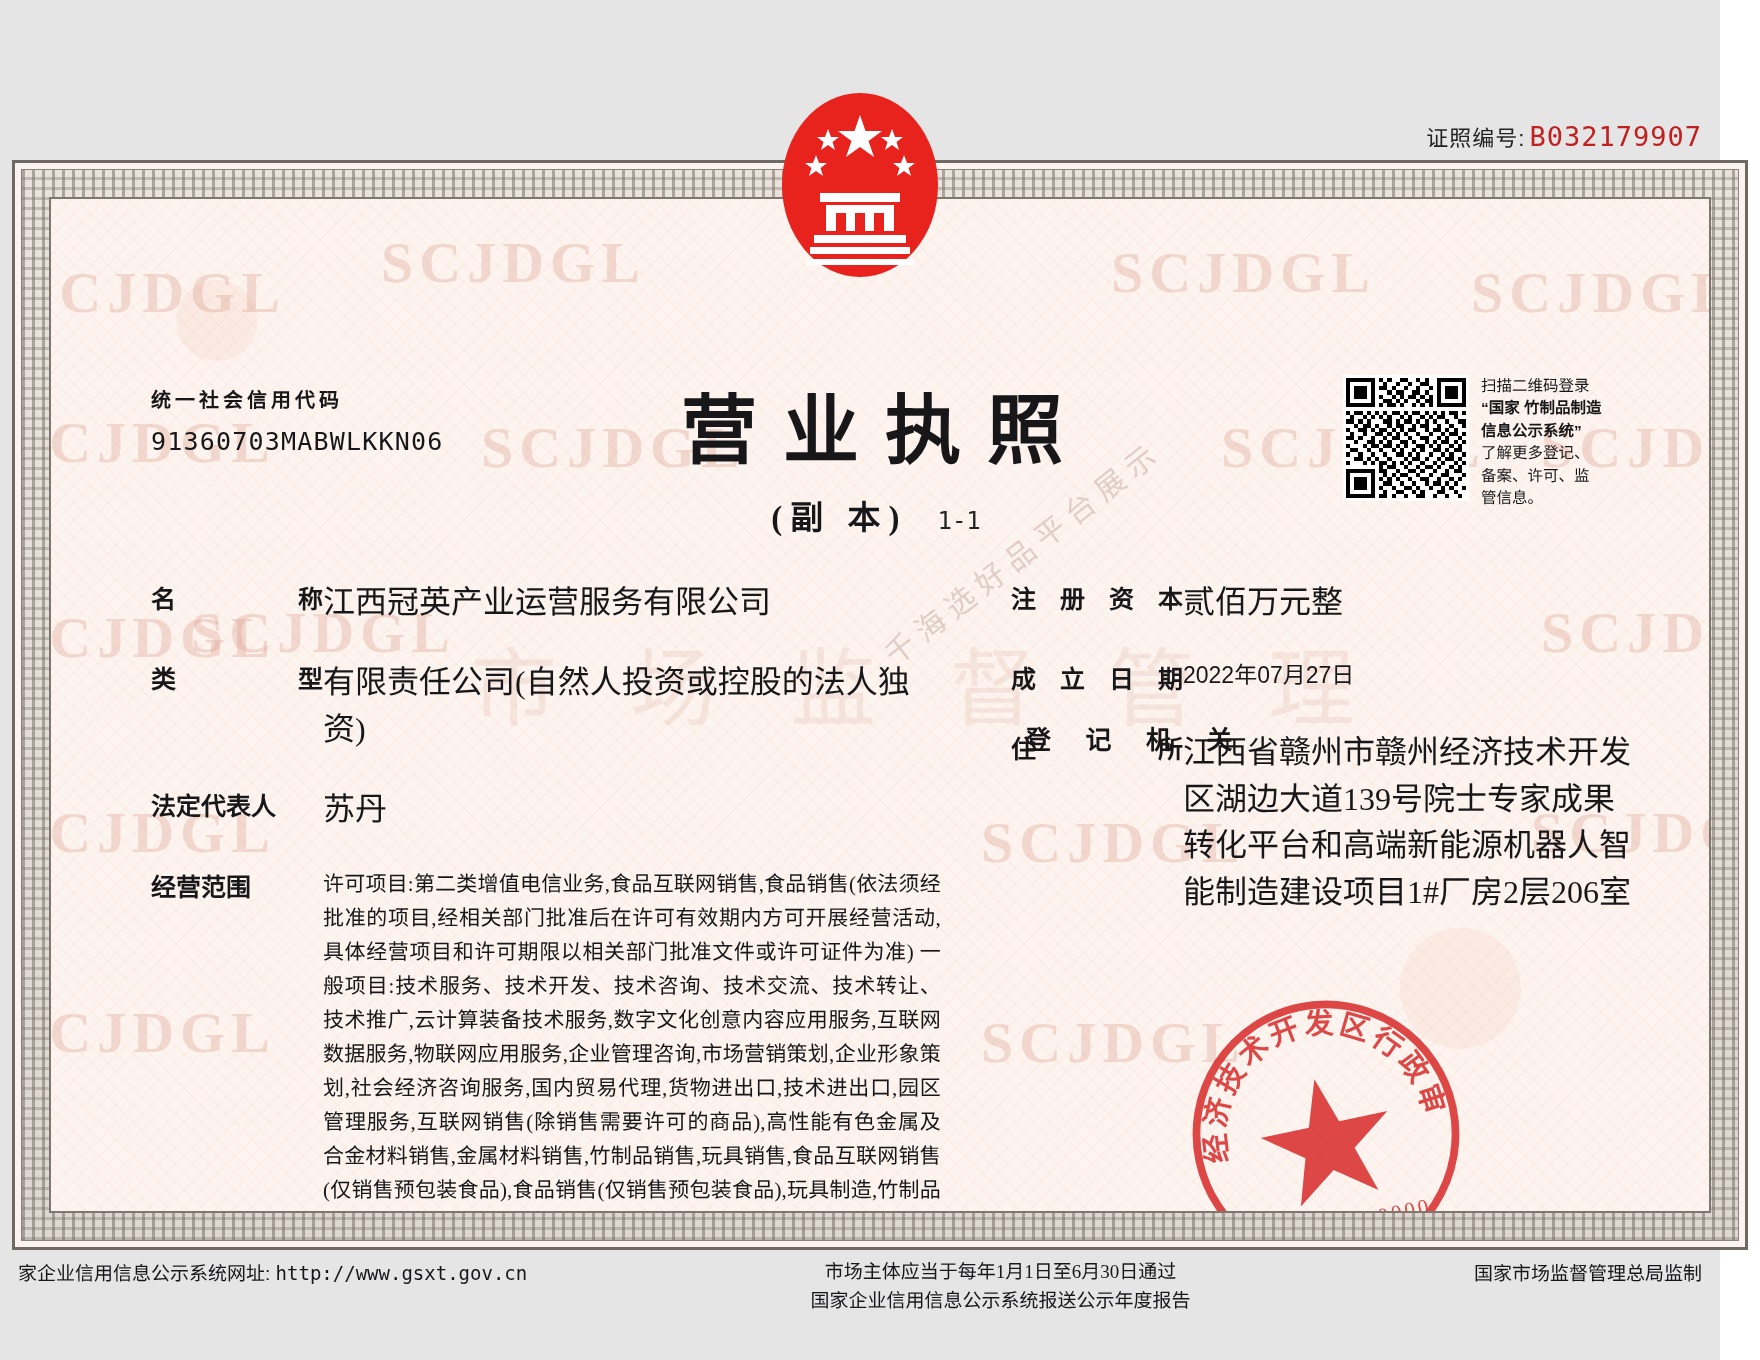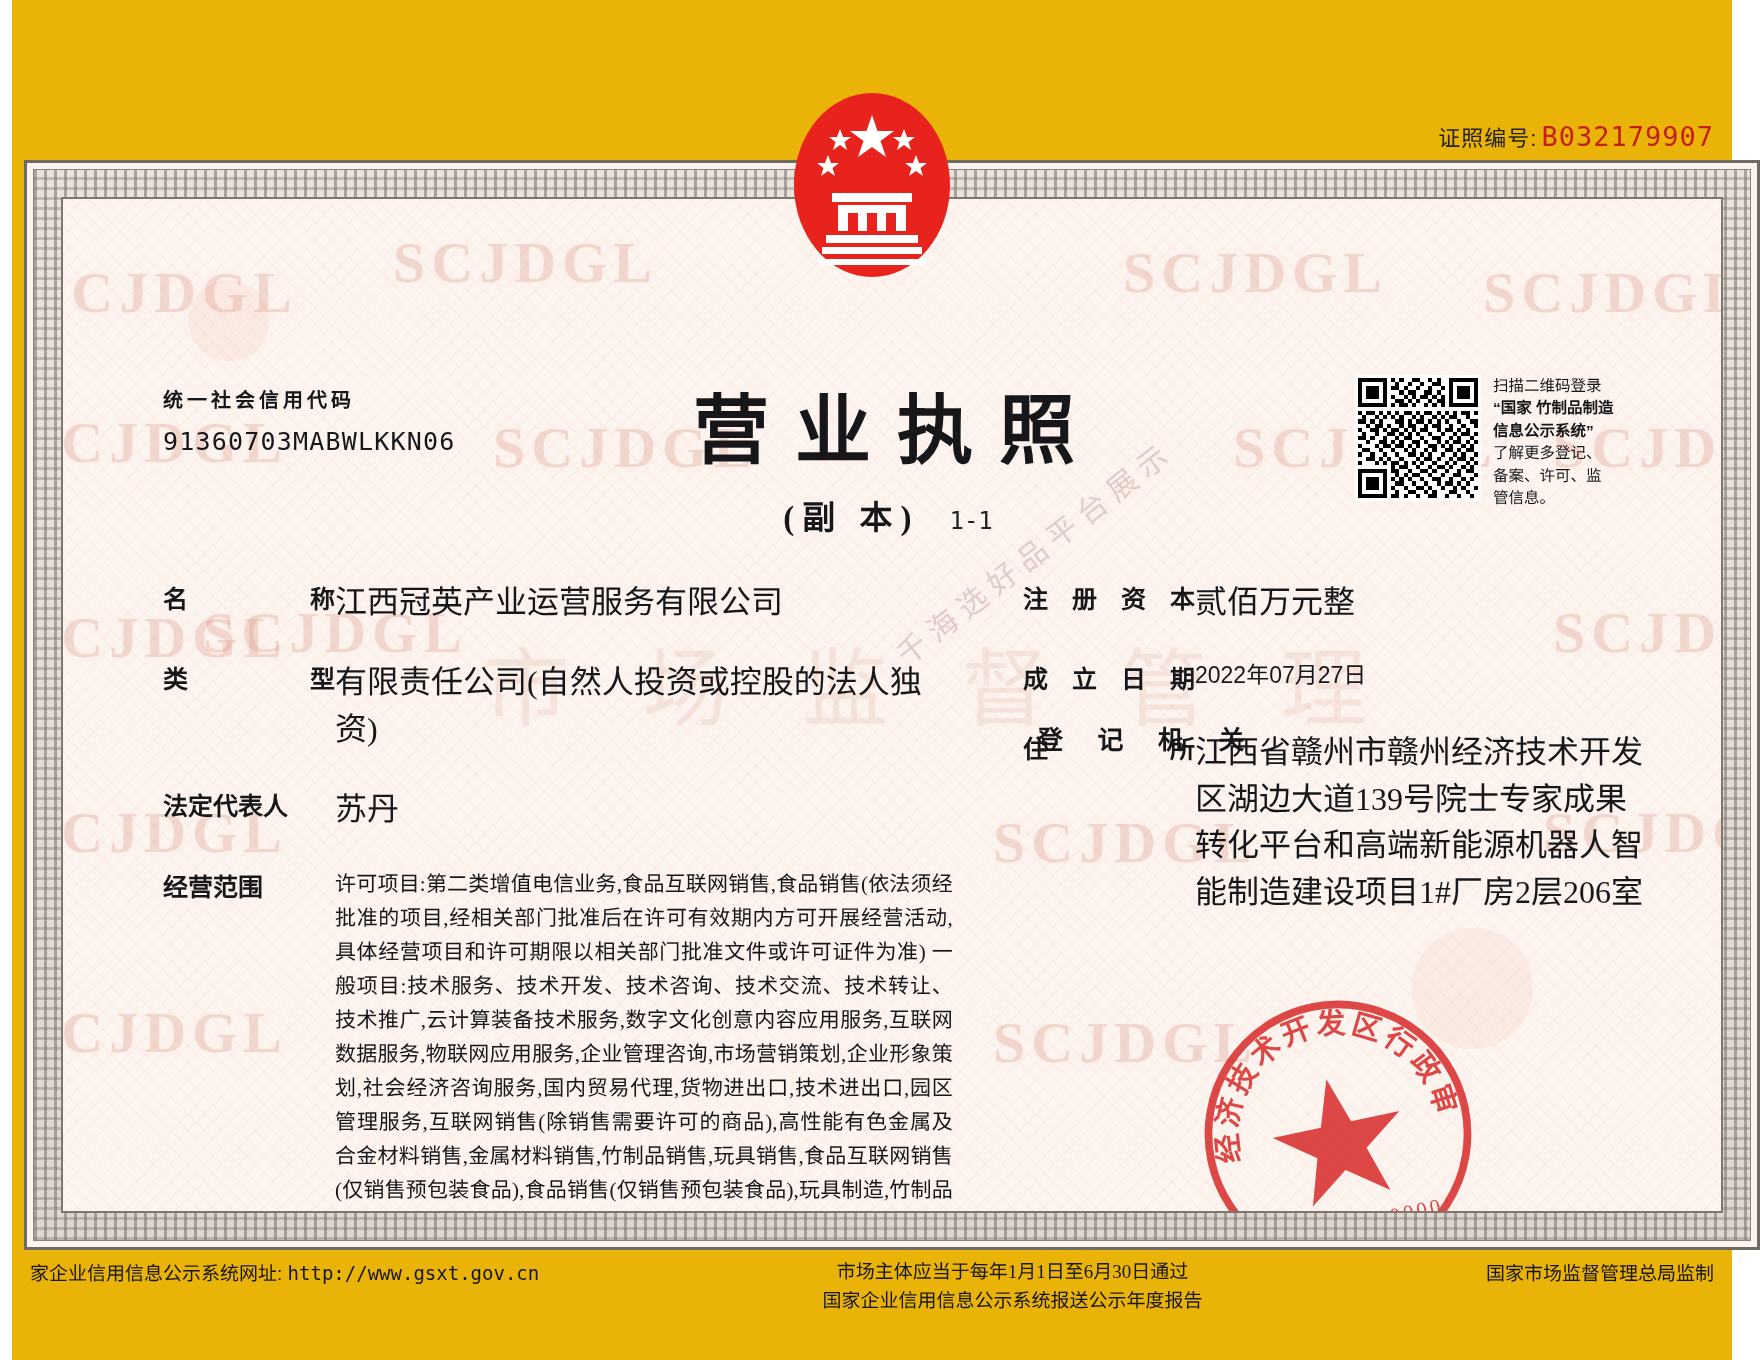--- a/index.html
+++ b/index.html
@@ -12,22 +12,21 @@
     height: 1360px;
     font-family: "Liberation Serif", "DejaVu Serif", serif;
     color: #1a1a1a;
     overflow: hidden;
   }
 
   #license {
     position: relative;
     width: 1720px;
     height: 1360px;
-    background: #eab308;
-    margin-left: 12px;
+    background: #e5e5e5;
   }
 
   
   .cert-no {
     position: absolute;
     top: 120px;
     right: 18px;
     display: flex;
     align-items: baseline;
     gap: 4px;

